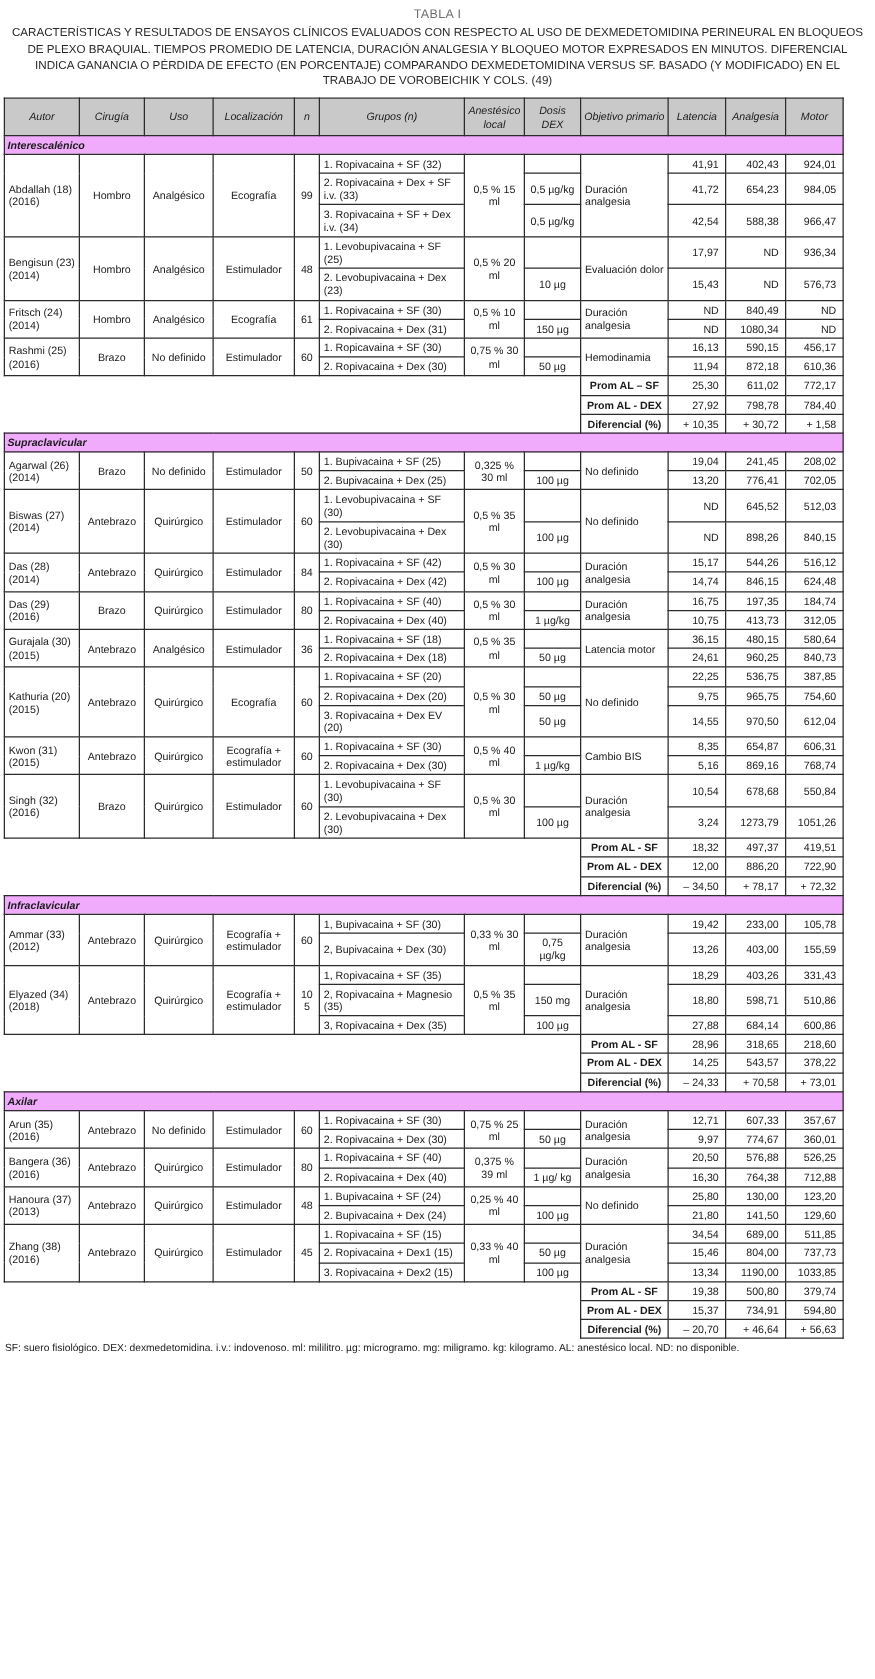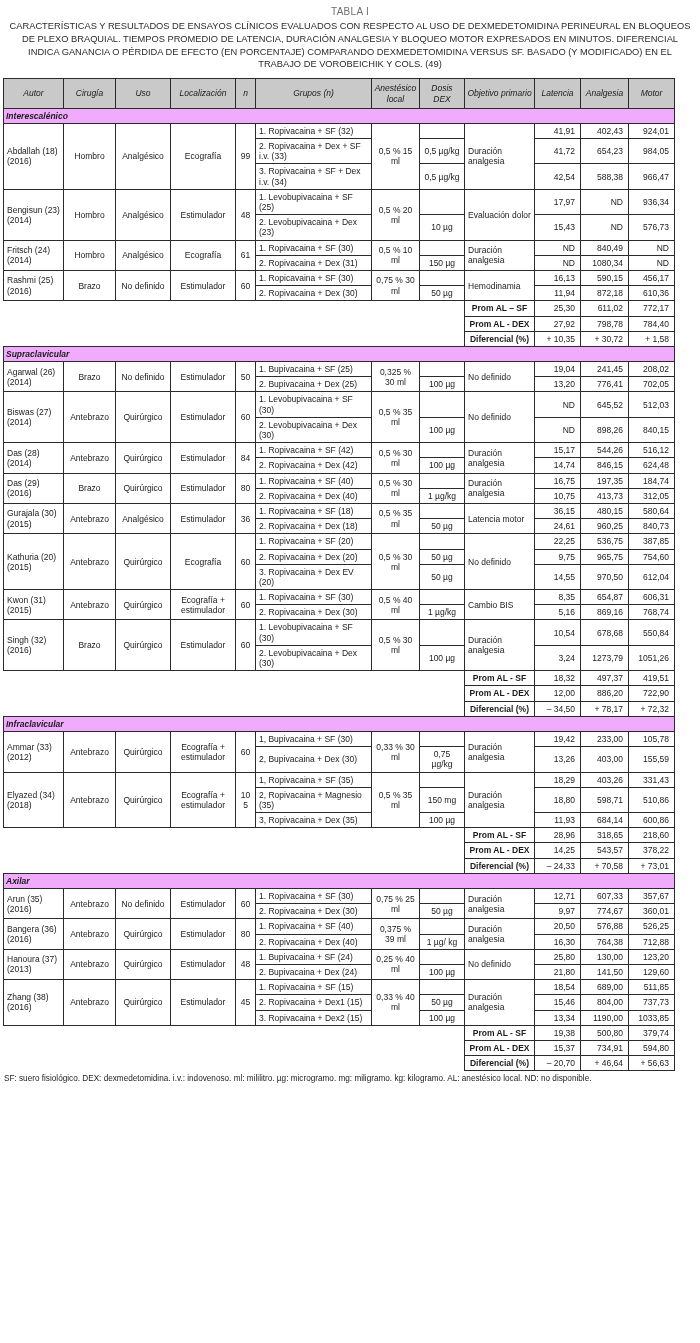--- a/index.html
+++ b/index.html
@@ -403,21 +403,21 @@
         <tr>
           <td class="grp">2, Ropivacaina + Magnesio (35)</td>
           <td class="ctr">150 mg</td>
           <td class="num">18,80</td>
           <td class="num">598,71</td>
           <td class="num">510,86</td>
         </tr>
         <tr>
           <td class="grp">3, Ropivacaina + Dex (35)</td>
           <td class="ctr">100 µg</td>
-          <td class="num">11,93</td>
+          <td class="num">27,88</td>
           <td class="num">684,14</td>
           <td class="num">600,86</td>
         </tr>
         <tr>
           <td class="nob" colspan="8"></td>
           <td class="sum-label">Prom AL - SF</td>
           <td class="num sum">28,96</td>
           <td class="num sum">318,65</td>
           <td class="num sum">218,60</td>
         </tr>
@@ -504,21 +504,21 @@
         <tr>
           <td class="autor" rowspan="3">Zhang (38) (2016)</td>
           <td class="ctr" rowspan="3">Antebrazo</td>
           <td class="ctr" rowspan="3">Quirúrgico</td>
           <td class="ctr" rowspan="3">Estimulador</td>
           <td class="ctr" rowspan="3">45</td>
           <td class="grp">1. Ropivacaina + SF (15)</td>
           <td class="ctr" rowspan="3">0,33 % 40 ml</td>
           <td class="ctr"></td>
           <td class="obj" rowspan="3">Duración analgesia</td>
-          <td class="num">18,54</td>
+          <td class="num">34,54</td>
           <td class="num">689,00</td>
           <td class="num">511,85</td>
         </tr>
         <tr>
           <td class="grp">2. Ropivacaina + Dex1 (15)</td>
           <td class="ctr">50 µg</td>
           <td class="num">15,46</td>
           <td class="num">804,00</td>
           <td class="num">737,73</td>
         </tr>

